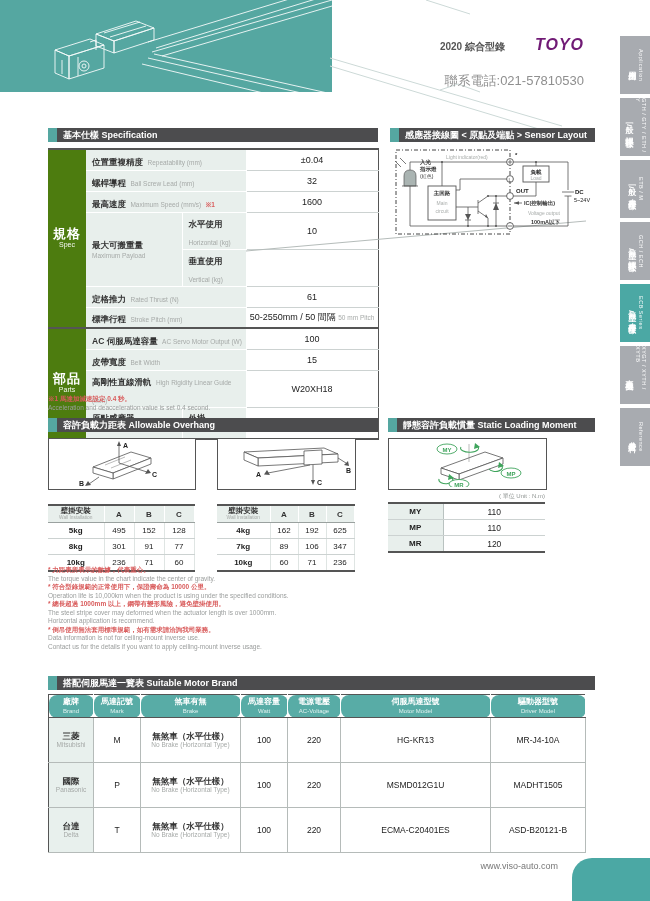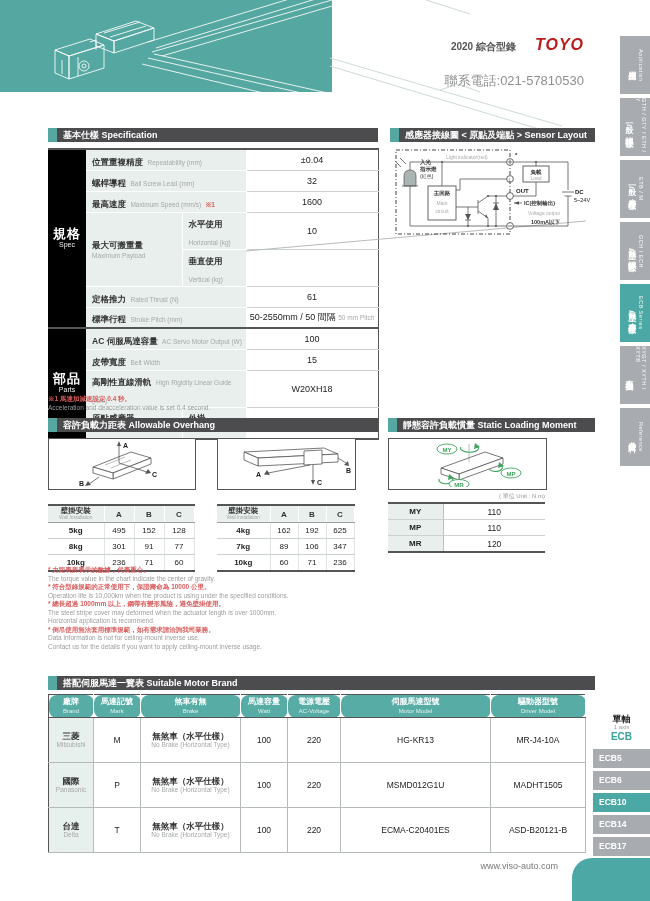--- a/index.html
+++ b/index.html
@@ -5,42 +5,42 @@
   html,body{margin:0;padding:0;background:#fff;}
   .page{position:relative;width:650px;height:901px;background:#fff;overflow:hidden;
         font-family:"Liberation Sans",sans-serif;color:#333;}
   svg text{font-family:"Liberation Sans",sans-serif;}
 
   
   .hero{position:absolute;left:0;top:0;width:332px;height:92px;background:#55a7a1;}
   .hero-ext{position:absolute;left:330px;top:0;width:245px;height:135px;pointer-events:none;}
   .catalog-row{position:absolute;top:36px;right:66px;display:flex;align-items:baseline;gap:19px;}
   .catalog-label{font-size:10px;font-weight:bold;color:#555;}
-  .logo{font-size:16px;font-weight:bold;font-style:italic;color:#b91c1c;letter-spacing:1px;}
+  .logo{font-size:16px;font-weight:bold;font-style:italic;color:#701a75;letter-spacing:1px;margin-left:11px;}
   .phone{position:absolute;top:72px;right:66px;font-size:13px;color:#8f8f8f;}
 
   
   .side-tabs{position:absolute;right:0;top:36px;width:30px;}
   .vtab{width:30px;height:58px;margin-bottom:4px;background:#a8abb0;display:flex;
         justify-content:center;align-items:center;gap:2px;cursor:pointer;}
   .vtab.active{background:#4ba8a4;}
   .vzh{writing-mode:vertical-rl;font-size:8px;font-weight:bold;color:#fff;letter-spacing:1px;line-height:1;}
   .ven{writing-mode:vertical-rl;font-size:5.5px;color:#fff;letter-spacing:.5px;line-height:1;opacity:.95;}
 
   
   .section-bar{position:absolute;height:14px;display:flex;}
   .section-bar .sq{width:9px;background:#55a7a1;}
   .section-bar .bar{flex:1;background:#4c4c4e;color:#fff;font-size:9px;font-weight:bold;
                     line-height:14px;padding-left:6px;white-space:nowrap;}
 
   
   .spec-table{position:absolute;left:48px;top:148px;width:330px;border-collapse:collapse;table-layout:fixed;
               border-top:2px solid #555;border-bottom:2px solid #555;border-right:1px solid #555;}
   .spec-table td{padding:0;vertical-align:middle;}
-  td.group{background:#000000;color:#fff;text-align:center;}
+  td.group{background:#4d7c0f;color:#fff;text-align:center;}
   .gzh{font-size:13px;font-weight:bold;line-height:14px;letter-spacing:1px;}
   .gen{font-size:7px;margin-top:2px;opacity:.95;}
   td.lbl{background:#e8efec;padding:0 0 0 6px;border-bottom:1px solid #fff;border-right:1px solid #fff;}
   .lzh{font-size:8.5px;font-weight:bold;color:#333;}
   .len{font-size:6.5px;color:#a6aaa8;font-weight:normal;}
   .rednote{font-size:6.5px;color:#d95b5b;font-weight:bold;}
   td.val{background:#fff;text-align:center;font-size:9px;color:#222;
          border-left:1px solid #b9c2c0;border-bottom:1px solid #ccd2d1;}
   .val .vsub{font-size:6.5px;color:#a6aaa8;}
   tr.sect-top td{border-top:2px solid #555;}
@@ -666,32 +666,17 @@
             <div class="ben">No Brake (Horizontal Type)</div>
           </td>
       <td>100</td>
       <td>220</td>
       <td>ECMA-C20401ES</td>
       <td>ASD-B20121-B</td>
     </tr>
   </tbody>
     </table>
 
-  <div class="series-nav">
-    <div class="sn-head">
-      <div class="sn-axis">單軸</div>
-      <div class="sn-1axis">1 axis</div>
-      <div class="sn-series">ECB</div>
-    </div>
-    <div class="sn-tabs">
-      <div class="sn-tab">ECB5</div>
-      <div class="sn-tab">ECB6</div>
-      <div class="sn-tab active">ECB10</div>
-      <div class="sn-tab">ECB14</div>
-      <div class="sn-tab">ECB17</div>
-      <div class="sn-tab">ECB22</div>
-    </div>
-  </div>
 
   <div class="site">www.viso-auto.com</div>
   <div class="corner"></div>
 
 </div>
 
 </body></html>

